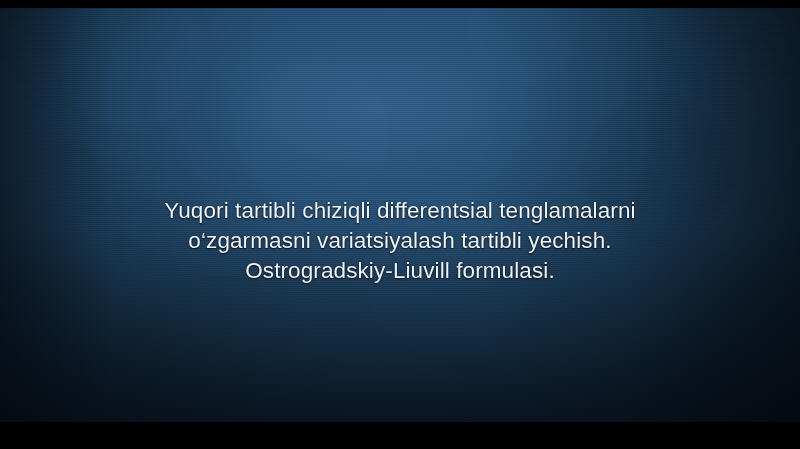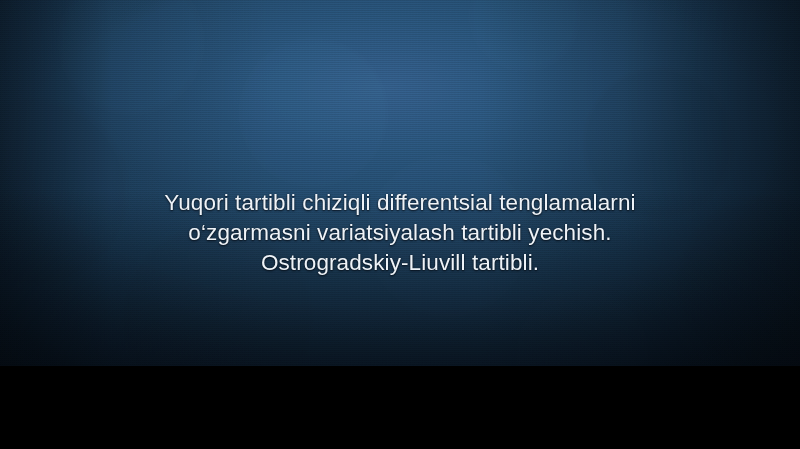--- a/index.html
+++ b/index.html
@@ -11,23 +11,24 @@
   body {
     width: 800px;
     height: 449px;
     overflow: hidden;
     font-family: "Liberation Sans", "DejaVu Sans", sans-serif;
   }
 
   #slide {
     position: relative;
     width: 800px;
-    height: 366px;
+    height: 414px;
     overflow: hidden;
     background-color: #0c4a6e;
+    margin-top: 8px;
   }
 
   
   .bg-base {
     position: absolute;
     inset: 0;
     background:
       radial-gradient(115% 150% at 49% 23%,
         #2a5179 0%,
         #255074 12%,
@@ -152,16 +153,16 @@
   <div class="bg-core"></div>
   <div class="bg-texture"></div>
   <div class="bg-side-fade"></div>
   <div class="bg-bottom-fade"></div>
   <div class="bg-vignette"></div>
   <div class="bg-grain"></div>
 
   <div class="title-block">
     <span class="title-line">Yuqori tartibli chiziqli differentsial tenglamalarni</span>
     <span class="title-line">o‘zgarmasni variatsiyalash tartibli yechish.</span>
-    <span class="title-line">Ostrogradskiy-Liuvill tartibli.</span>
+    <span class="title-line">Ostrogradskiy-Liuvill formulasi.</span>
   </div>
 
 </div>
 
 </body></html>

